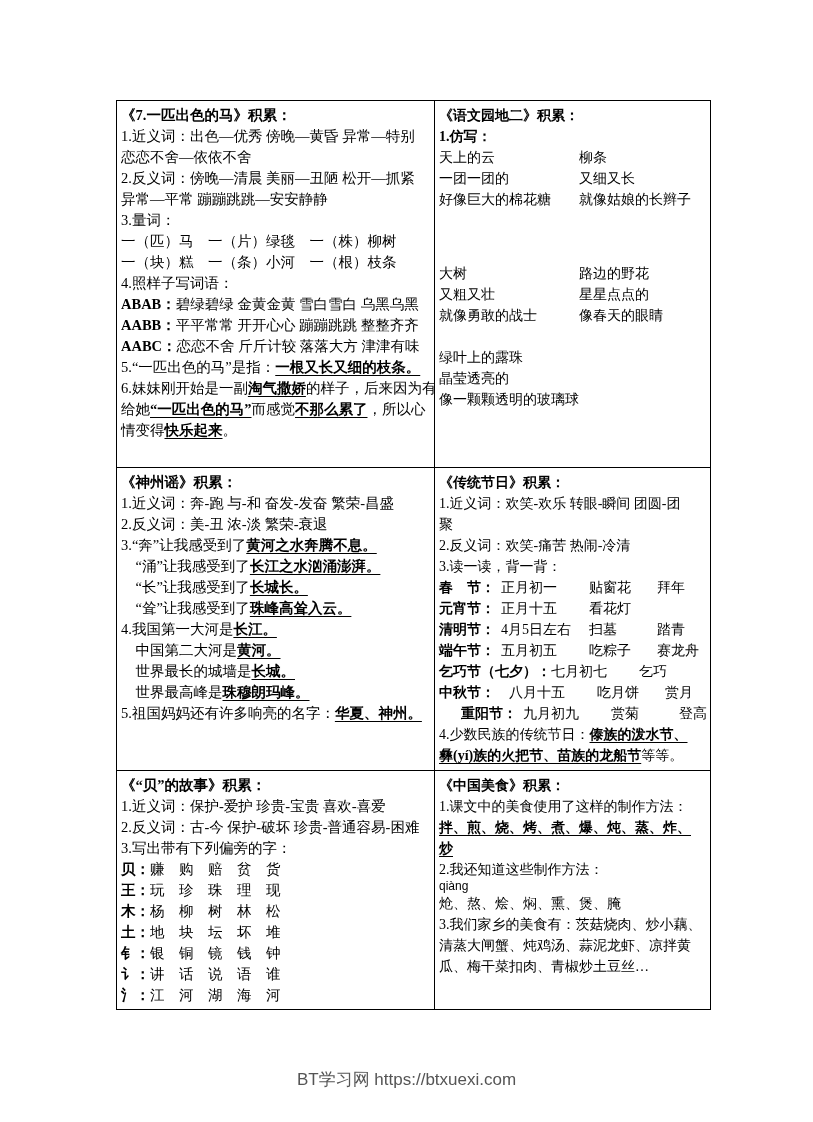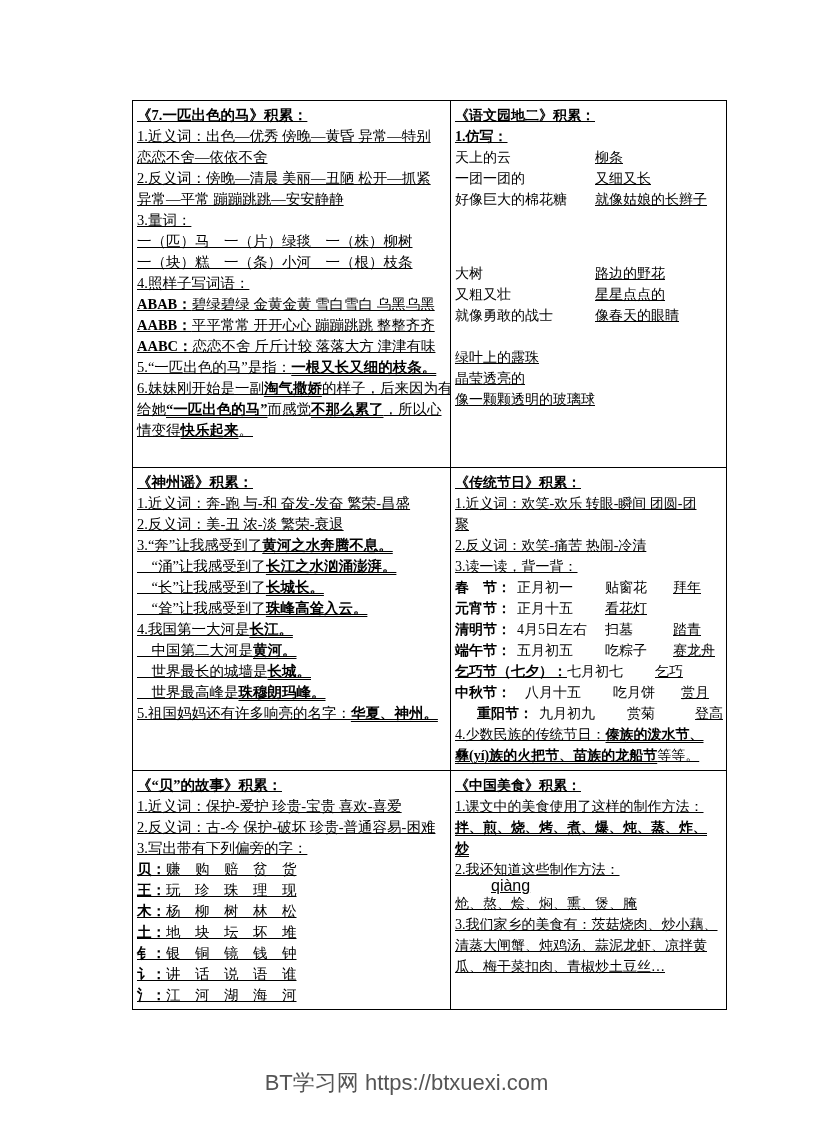--- a/index.html
+++ b/index.html
@@ -1,43 +1,43 @@
 <!DOCTYPE html>
 <html><head>
 <meta charset="utf-8">
 <style>
   html,body{margin:0;padding:0;}
   body{
     width:813px;height:1122px;position:relative;background:#ffffff;
     font-family:"Liberation Serif","DejaVu Serif",serif;color:#000;
   }
   .grid{
-    position:absolute;left:132px;top:100px;
+    position:absolute;left:116px;top:100px;
     display:grid;
     grid-template-columns:318px 276px;
     grid-template-rows:367px 303px 239px;
-    border-top:1px solid #000;border-left:1px solid #000;text-decoration:underline;
+    border-top:1px solid #000;border-left:1px solid #000;
   }
   .cell{
     border-right:1px solid #000;border-bottom:1px solid #000;
     box-sizing:border-box;
     padding:4px 5px 3px 4px;
     font-size:14.5px;line-height:21px;
     overflow:hidden;
   }
   .cell.narrow{font-size:14px;}
   .line{white-space:nowrap;}
   .line.blank{height:21px;}
   .line.short{line-height:12px;height:13px;}
   .seg.b{font-weight:bold;}
   .seg.u{text-decoration:underline;text-underline-offset:3px;}
-  .seg.pinyin{font-size:16px;font-family:"Liberation Sans",sans-serif;margin-left:36px;}
+  .seg.pinyin{font-size:12px;font-family:"Liberation Sans",sans-serif;}
   .footer{
     position:absolute;left:0;right:0;top:1068px;
-    text-align:center;color:#555;font-size:22px;
+    text-align:center;color:#555;font-size:17px;
     font-family:"Liberation Sans","DejaVu Sans",sans-serif;
   }
 </style>
 </head>
 <body>
 
 <div class="grid">
   <div class="cell">
       <div class="line"><span class="seg b">《7.一匹出色的马》积累：</span></div>
       <div class="line"><span class="seg">1.近义词：出色—优秀 傍晚—黄昏 异常—特别</span></div>

